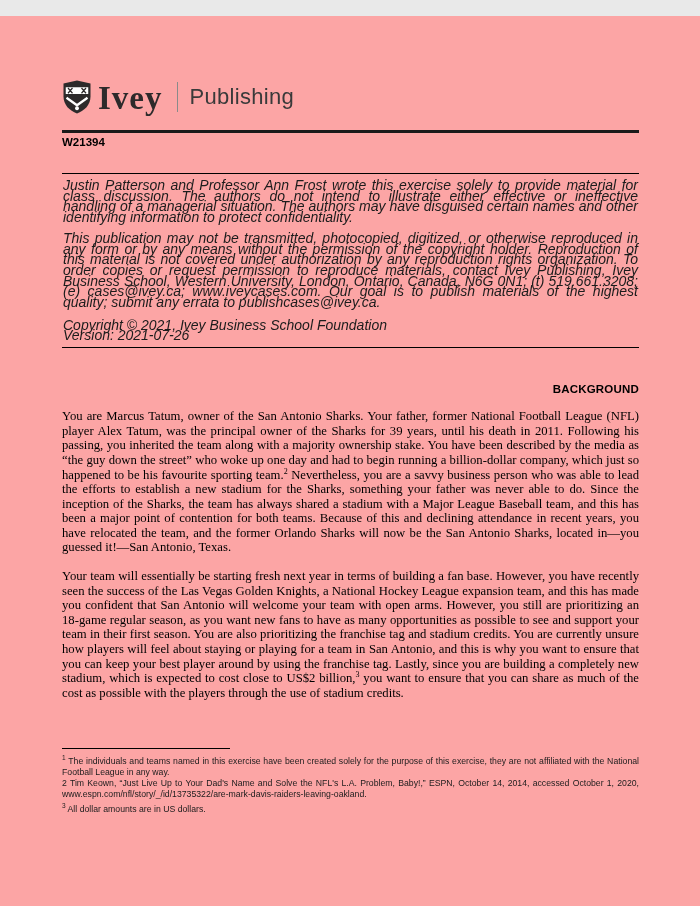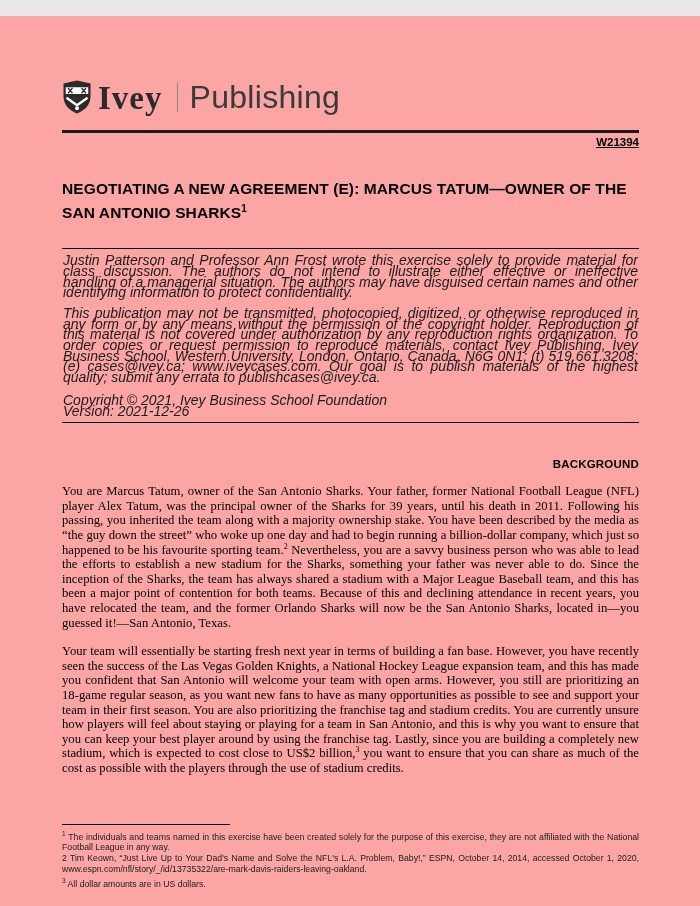--- a/index.html
+++ b/index.html
@@ -27,34 +27,32 @@
     line-height: 1;
     margin-top: 2px;
   }
   .brand-divider {
     width: 1px; height: 30px; background: #8a8a8a;
     margin: 0 12px 0 14px; align-self: center;
   }
   .division-text {
     font-family: "Liberation Sans", sans-serif;
     font-weight: 300;
-    font-size: 32px;
+    font-size: 22px;
     color: #3a3a3a;
     letter-spacing: 0.3px;
   }
 
   .rule-thick { border: none; border-top: 3px solid #1a1a1a; margin: 10px 0 0 0; }
   .case-number {
-    text-align: right;
     font-family: "Liberation Sans", sans-serif;
     font-weight: bold;
     font-size: 11.5px;
     margin-top: 3px;
     color: #000;
-    text-decoration: underline;
   }
 
   
   .doc-title {
     font-family: "Liberation Sans", sans-serif;
     font-weight: bold;
     font-size: 15.5px;
     line-height: 20px;
     margin-top: 31px;
     color: #000;
@@ -136,28 +134,27 @@
     </svg>
     <div class="brand-text">Ivey</div>
     <div class="brand-divider"></div>
     <div class="division-text">Publishing</div>
   </div>
 
   <hr class="rule-thick">
 
   <div class="case-number">W21394</div>
 
-  <h1 class="doc-title"><span>NEGOTIATING A NEW AGREEMENT (E): MARCUS TATUM—OWNER OF THE SAN ANTONIO SHARKS</span><sup>1</sup></h1>
 
   <div class="disclaimer">
     <p>Justin Patterson and Professor Ann Frost wrote this exercise solely to provide material for class discussion. The authors do not intend to illustrate either effective or ineffective handling of a managerial situation. The authors may have disguised certain names and other identifying information to protect confidentiality.</p>
     <p>This publication may not be transmitted, photocopied, digitized, or otherwise reproduced in any form or by any means without the permission of the copyright holder. Reproduction of this material is not covered under authorization by any reproduction rights organization. To order copies or request permission to reproduce materials, contact Ivey Publishing, Ivey Business School, Western University, London, Ontario, Canada, N6G 0N1; (t) 519.661.3208; (e) cases@ivey.ca; www.iveycases.com. Our goal is to publish materials of the highest quality; submit any errata to publishcases@ivey.ca.</p>
     <div class="copyright-row">
       <span>Copyright © 2021, Ivey Business School Foundation</span>
-      <span>Version: 2021-12-26</span>
+      <span>Version: 2021-07-26</span>
     </div>
   </div>
 
   <div class="section-heading">BACKGROUND</div>
 
   <p class="body-para"><span>You are Marcus Tatum, owner of the San Antonio Sharks. Your father, former National Football League (NFL) player Alex Tatum, was the principal owner of the Sharks for 39 years, until his death in 2011. Following his passing, you inherited the team along with a majority ownership stake. You have been described by the media as “the guy down the street” who woke up one day and had to begin running a billion-dollar company, which just so happened to be his favourite sporting team.</span><sup>2</sup><span> Nevertheless, you are a savvy business person who was able to lead the efforts to establish a new stadium for the Sharks, something your father was never able to do. Since the inception of the Sharks, the team has always shared a stadium with a Major League Baseball team, and this has been a major point of contention for both teams. Because of this and declining attendance in recent years, you have relocated the team, and the former Orlando Sharks will now be the San Antonio Sharks, located in—you guessed it!—San Antonio, Texas.</span></p>
 
   <p class="body-para"><span>Your team will essentially be starting fresh next year in terms of building a fan base. However, you have recently seen the success of the Las Vegas Golden Knights, a National Hockey League expansion team, and this has made you confident that San Antonio will welcome your team with open arms. However, you still are prioritizing an 18-game regular season, as you want new fans to have as many opportunities as possible to see and support your team in their first season. You are also prioritizing the franchise tag and stadium credits. You are currently unsure how players will feel about staying or playing for a team in San Antonio, and this is why you want to ensure that you can keep your best player around by using the franchise tag. Lastly, since you are building a completely new stadium, which is expected to cost close to US$2 billion,</span><sup>3</sup><span> you want to ensure that you can share as much of the cost as possible with the players through the use of stadium credits.</span></p>
 
   <hr class="footnote-sep">

